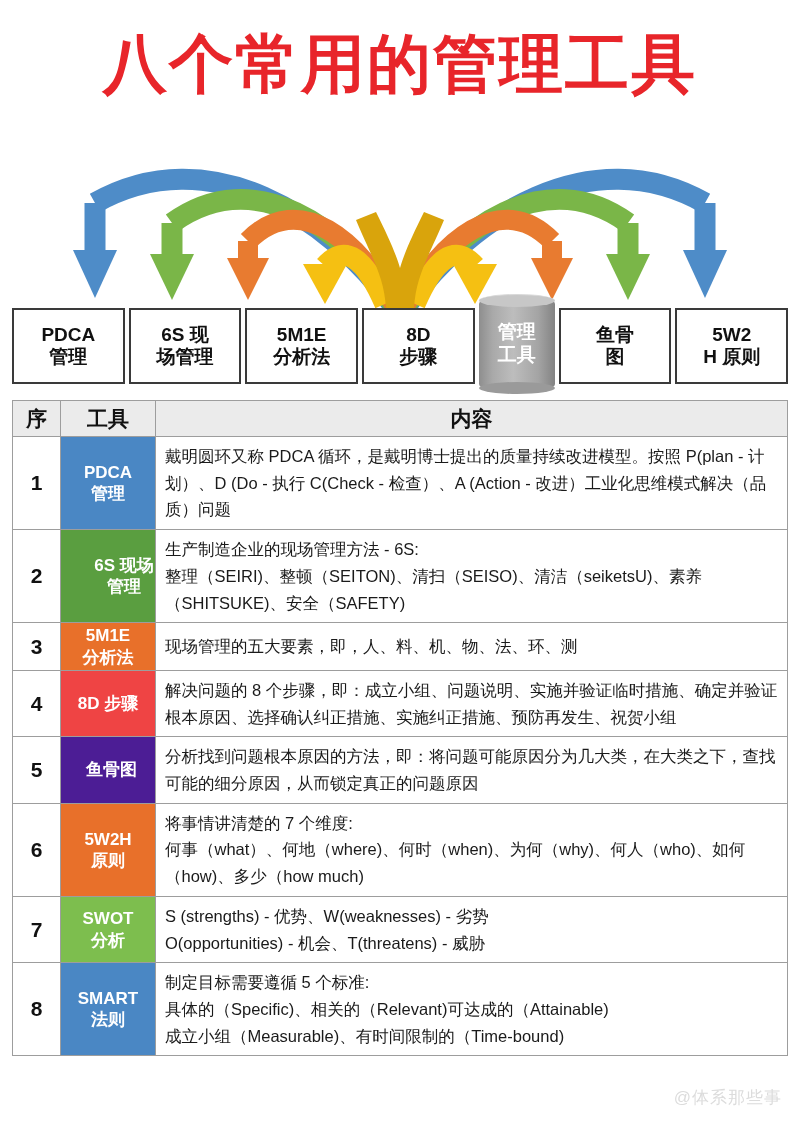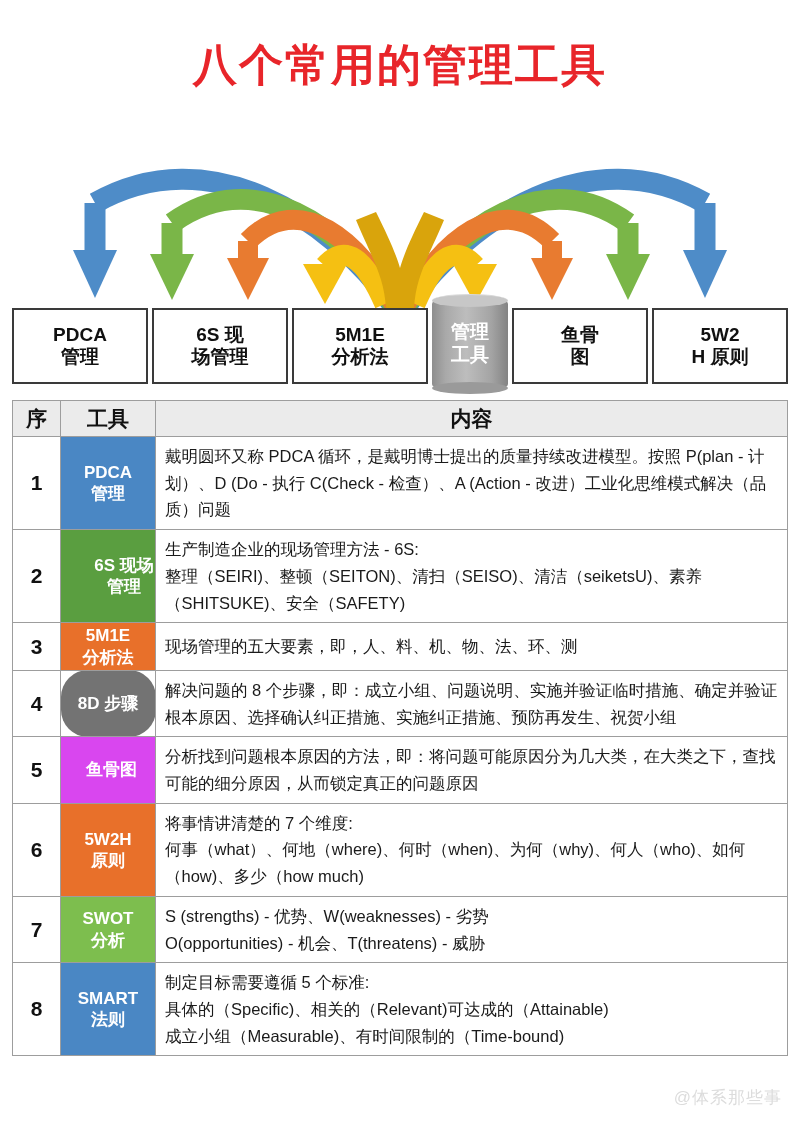--- a/index.html
+++ b/index.html
@@ -10,27 +10,28 @@
     background: #ffffff;
     font-family: "Liberation Sans", "DejaVu Sans", sans-serif;
     overflow: hidden;
     position: relative;
   }
 
   
   .title {
     text-align: center;
     color: #E8252A;
-    font-size: 44px;
+    font-size: 64px;
     font-weight: bold;
     letter-spacing: 2px;
     padding-top: 22px;
     height: 108px;
     line-height: 86px;
     white-space: nowrap;
+    font-family: Liberation Serif, serif;
   }
 
   
   .diagram {
     position: relative;
     width: 800px;
     height: 200px;
   }
   .diagram svg { display: block; }
 
@@ -235,20 +236,24 @@
   <div class="tool-box">
     <span>6S 现</span>
     <span>场管理</span>
   </div>
 
   <div class="tool-box">
     <span>5M1E</span>
     <span>分析法</span>
   </div>
 
+  <div class="tool-box">
+    <span>8D</span>
+    <span>步骤</span>
+  </div>
 
   <div class="cylinder">
     <span>管理</span>
     <span>工具</span>
   </div>
 
   <div class="tool-box">
     <span>鱼骨</span>
     <span>图</span>
   </div>
@@ -302,30 +307,30 @@
           <td class="tool" style="background: rgb(232, 112, 42);">
             <span>5M1E</span>
             <span>分析法</span>
           </td>
           <td class="content">
             <div>现场管理的五大要素，即，人、料、机、物、法、环、测</div>
           </td>
         </tr>
         <tr>
           <td class="seq">4</td>
-          <td class="tool" style="background: #737373; border-radius: 27px;">
+          <td class="tool" style="background: #ef4444;">
             <span>8D 步骤</span>
           </td>
           <td class="content">
             <div>解决问题的 8 个步骤，即：成立小组、问题说明、实施并验证临时措施、确定并验证根本原因、选择确认纠正措施、实施纠正措施、预防再发生、祝贺小组</div>
           </td>
         </tr>
         <tr>
           <td class="seq">5</td>
-          <td class="tool" style="background: #d946ef; padding-left: 8px;">
+          <td class="tool" style="background: #4c1d95; padding-left: 8px;">
             <span>鱼骨图</span>
           </td>
           <td class="content">
             <div>分析找到问题根本原因的方法，即：将问题可能原因分为几大类，在大类之下，查找可能的细分原因，从而锁定真正的问题原因</div>
           </td>
         </tr>
         <tr>
           <td class="seq">6</td>
           <td class="tool" style="background: rgb(232, 112, 42);">
             <span>5W2H</span>

